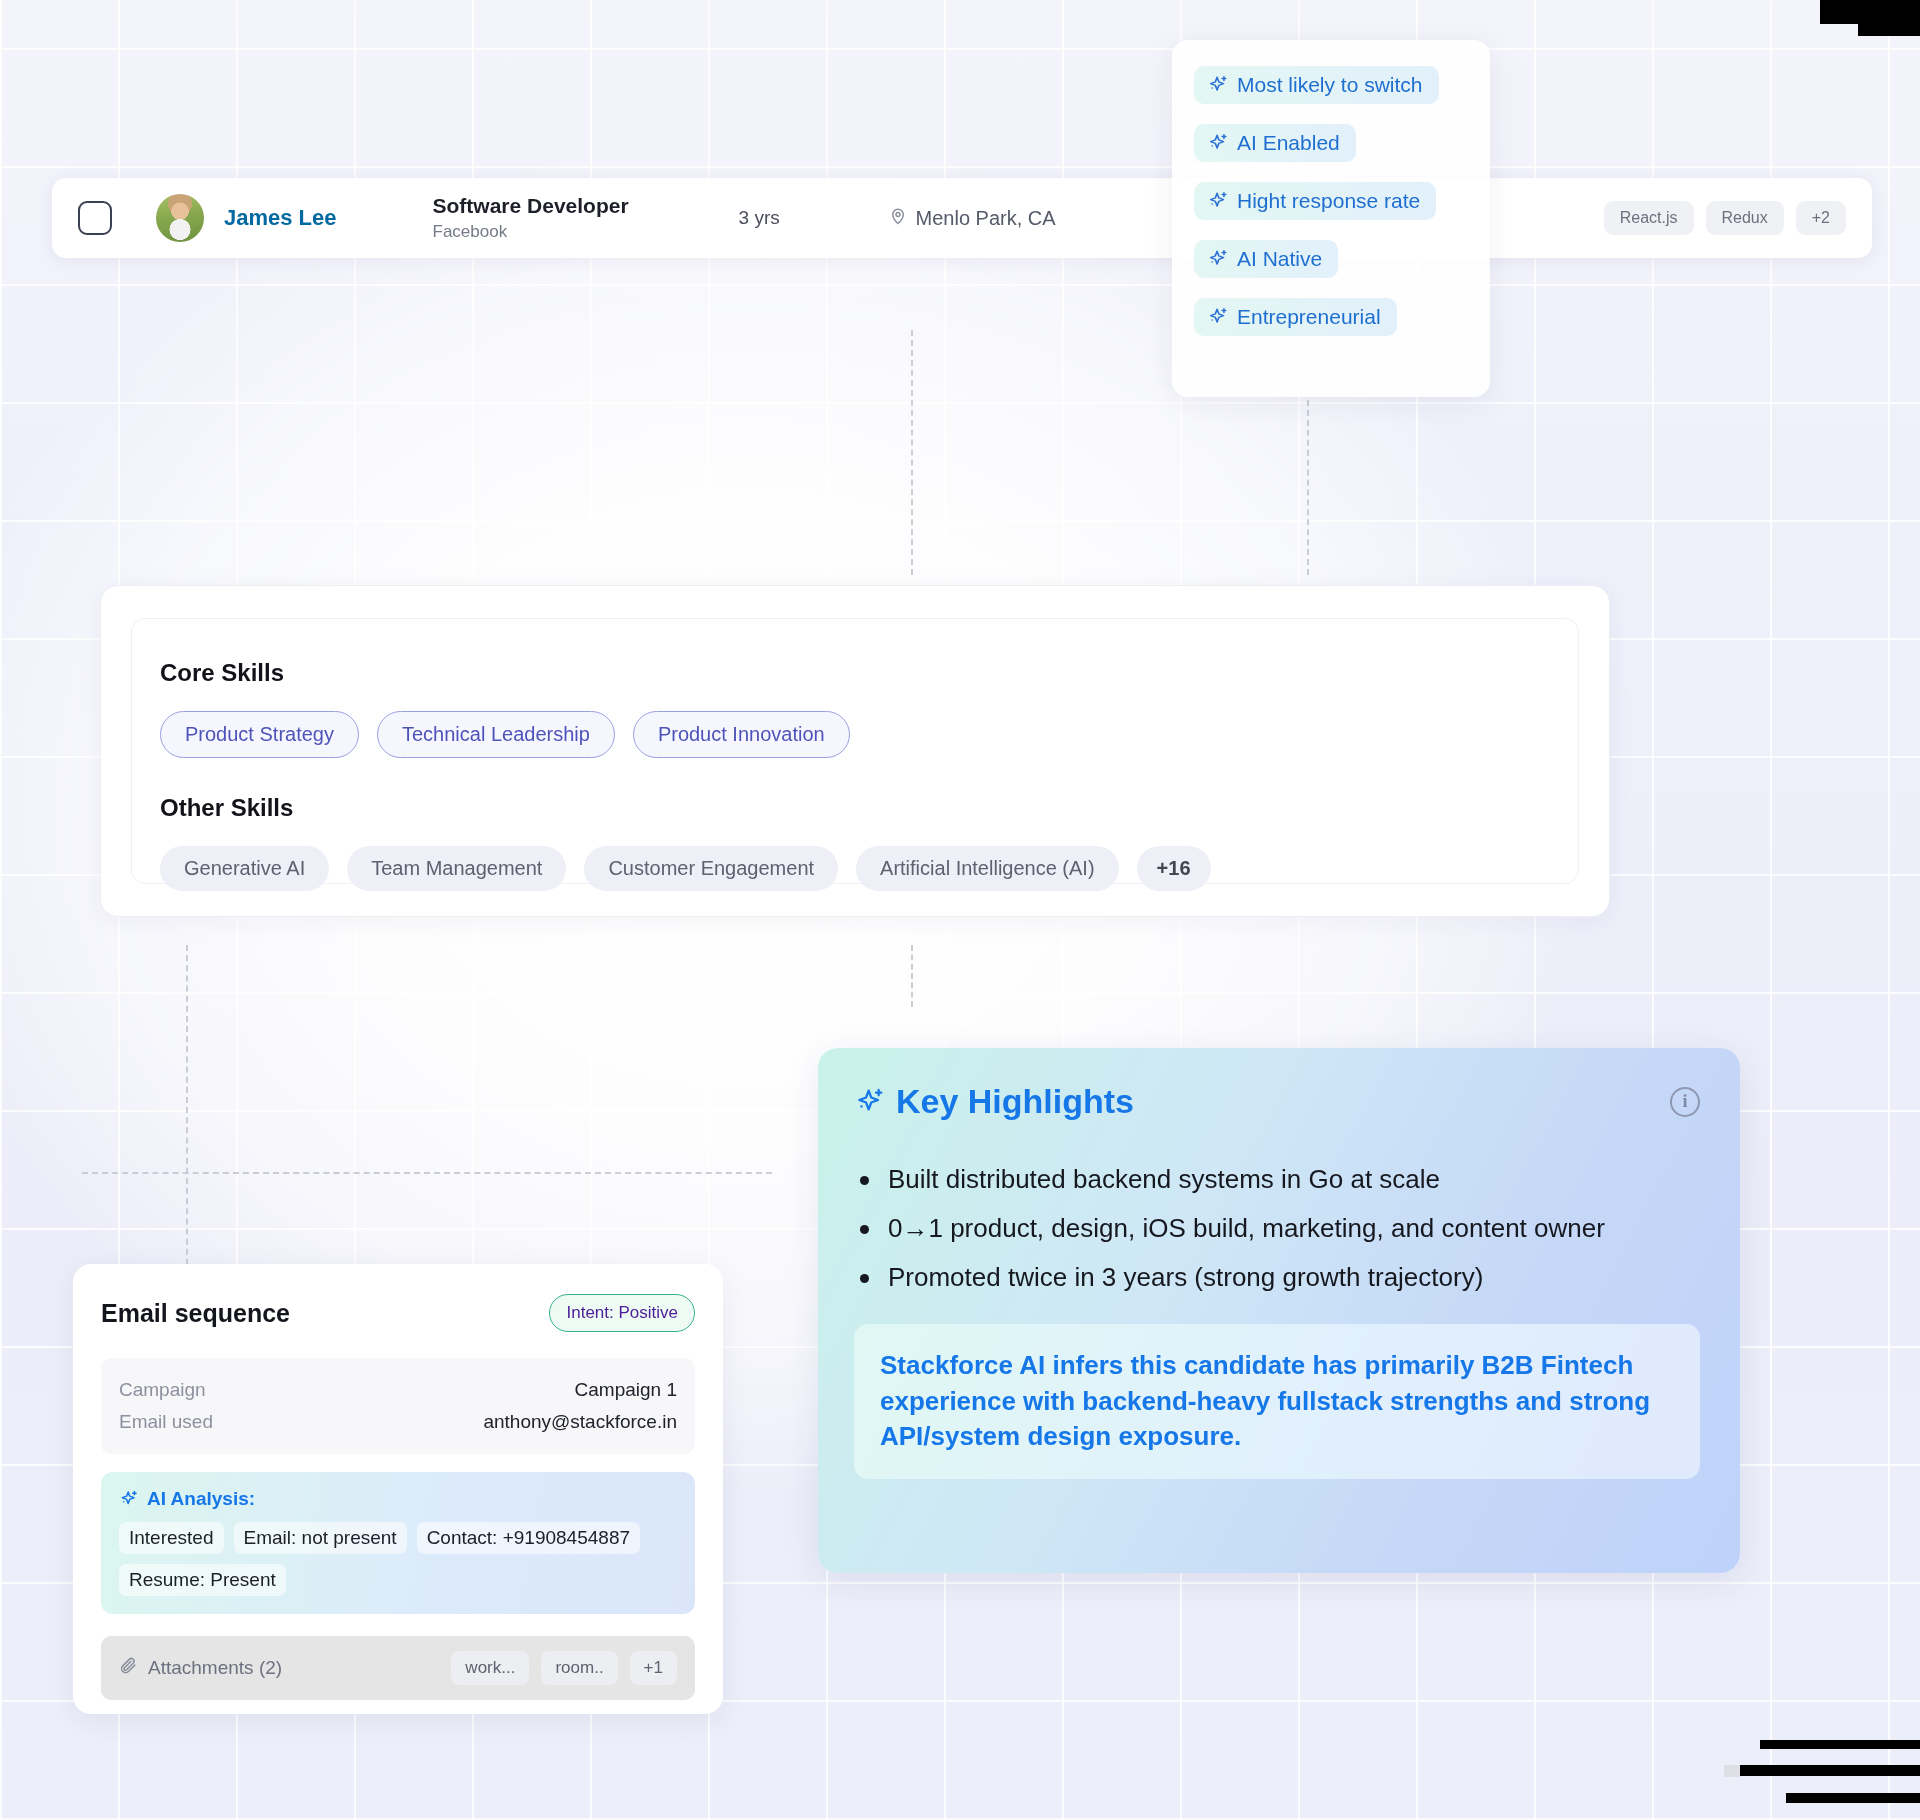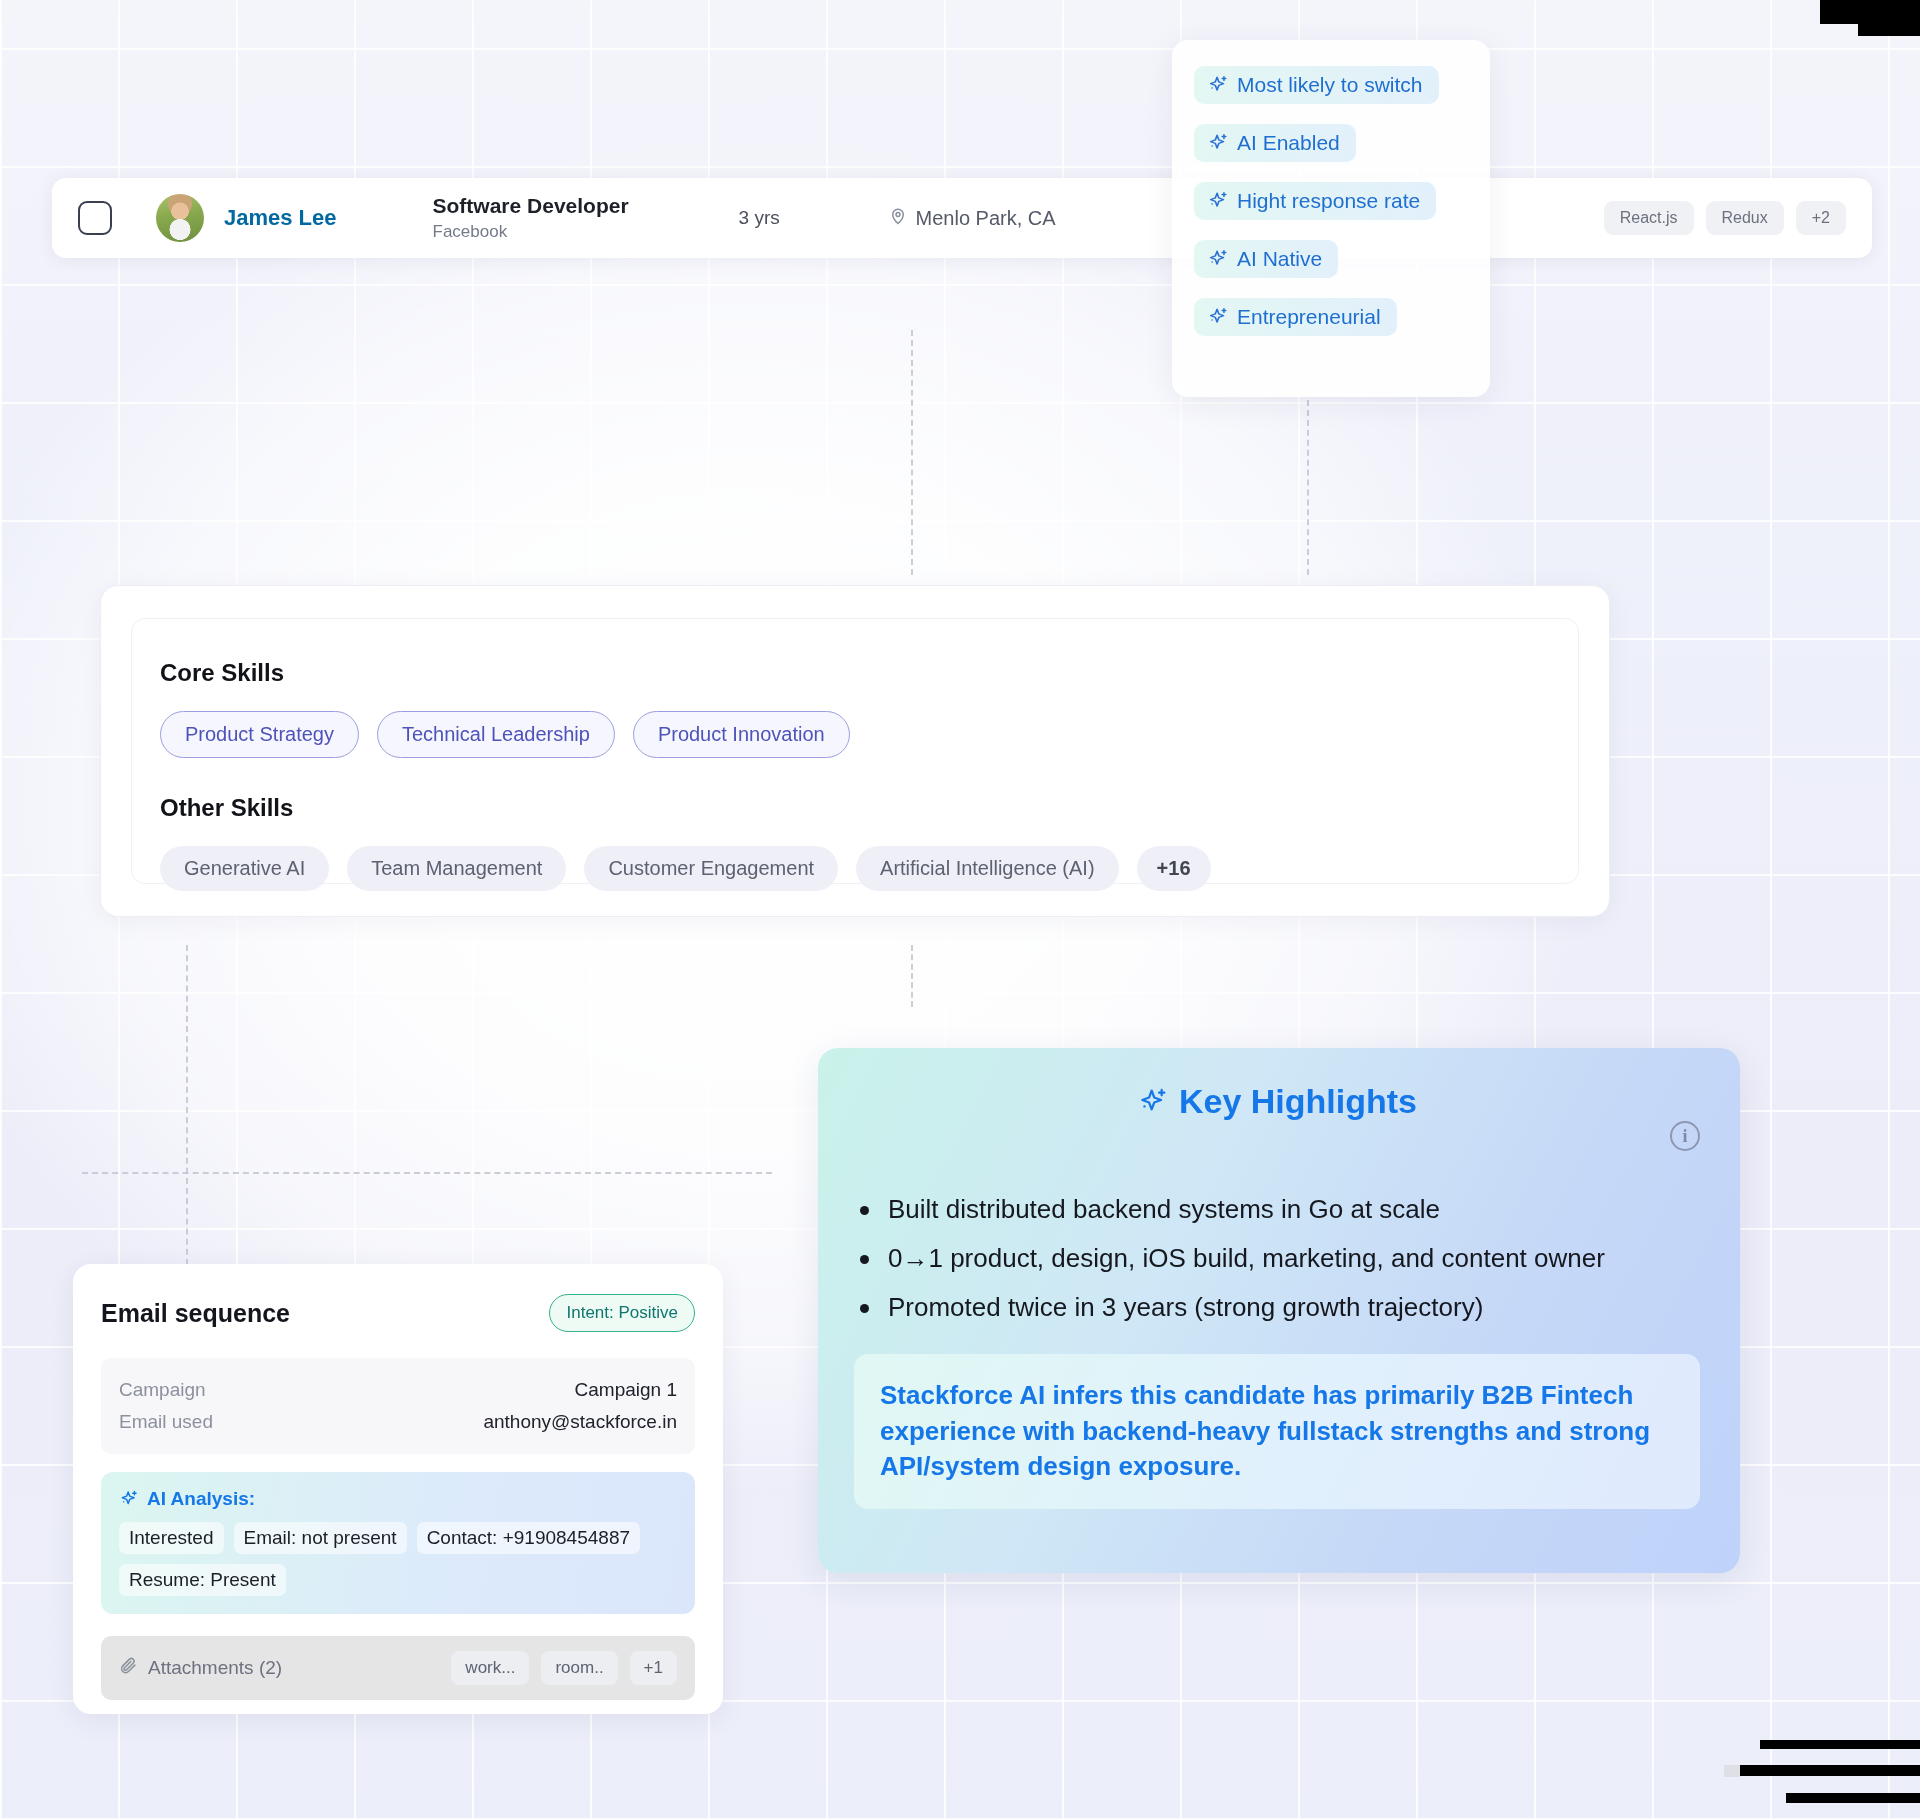--- a/index.html
+++ b/index.html
@@ -205,21 +205,21 @@
   
   #key-highlights {
     position: absolute;
     left: 818px; top: 1048px;
     width: 922px; height: 525px;
     border-radius: 20px;
     background: linear-gradient(118deg, #c9f2ea 0%, #cfe7f6 38%, #c5d8f7 70%, #bfd2fa 100%);
     padding: 34px 40px 30px 36px;
     box-shadow: 0 8px 34px rgba(40,60,110,0.09);
   }
-  #kh-header { display: flex; align-items: center; flex-direction: column; }
+  #kh-header { display: flex; align-items: center; }
   #kh-title {
     font-size: 34px; font-weight: 700; color: #1577e8;
     display: flex; align-items: center; gap: 10px;
   }
   #kh-title .spark { width: 32px; height: 32px; }
   #kh-info {
     margin-left: auto;
     width: 30px; height: 30px;
     border-radius: 50%;
     border: 2px solid #8e97b2;
@@ -267,21 +267,21 @@
     background: #fff;
     border-radius: 18px;
     box-shadow: 0 6px 28px rgba(40,44,90,0.07);
     padding: 30px 28px 26px;
   }
   #email-head { display: flex; align-items: center; }
   #email-title { font-size: 25px; font-weight: 700; color: #14161d; }
   #intent-badge {
     margin-left: auto;
     border: 1px solid #34b288;
-    color: #0f766e;
+    color: #4c1d95;
     background: #eefaf4;
     font-size: 17px;
     padding: 8px 16px;
     border-radius: 999px;
     white-space: nowrap;
   }
   #email-meta {
     margin-top: 26px;
     background: #f7f7fa;
     border-radius: 10px;

